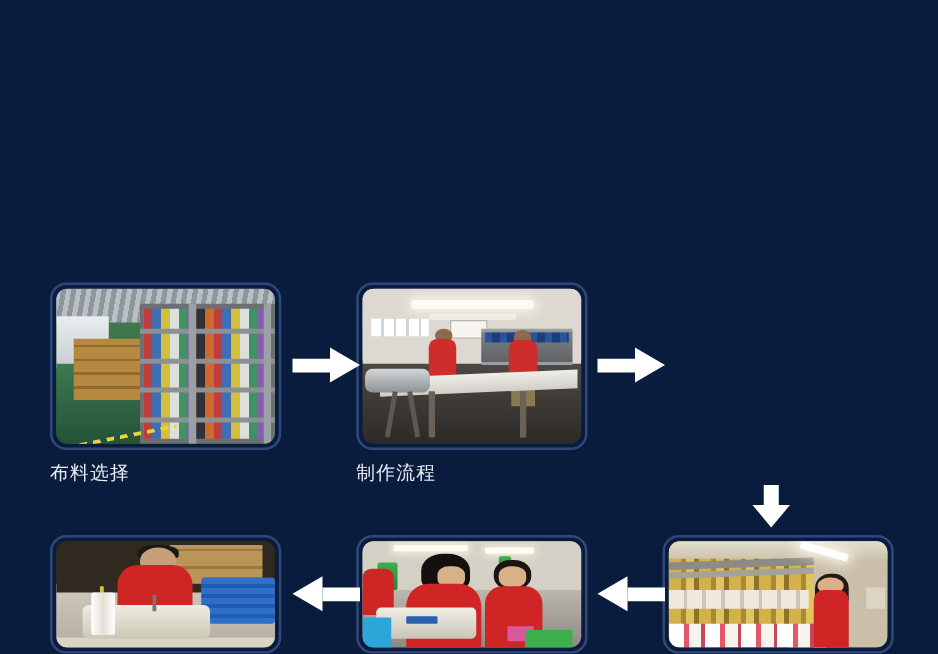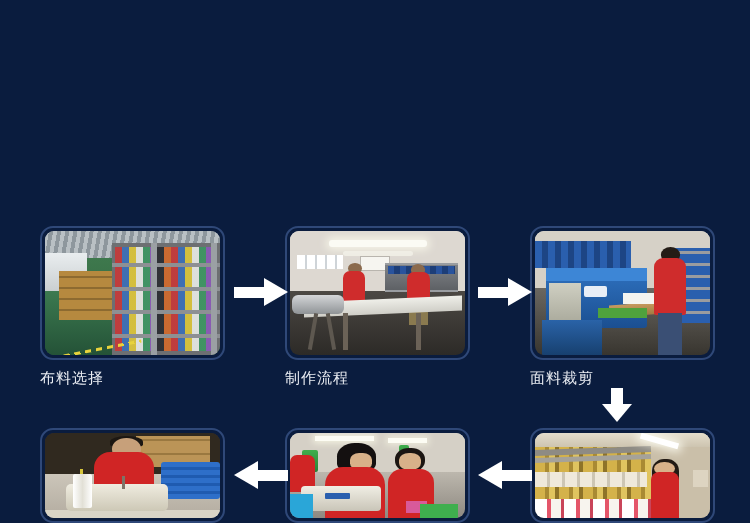--- a/index.html
+++ b/index.html
@@ -547,41 +547,20 @@
           <div class="table-leg tl1"></div>
           <div class="table-leg tl2"></div>
           <div class="roll"></div>
           <div class="stand"></div>
           <div class="stand2"></div>
         </div>
       </div>
       <div class="caption">制作流程</div>
     </div>
 
-    <div class="cell">
-      <div class="photo-frame">
-        <div class="photo ph-cut">
-          <div class="wall"></div>
-          <div class="rack-l"></div>
-          <div class="rack-r"></div>
-          <div class="machine"></div>
-          <div class="machine-top"></div>
-          <div class="mpanel"></div>
-          <div class="mbase"></div>
-          <div class="logo"></div>
-          <div class="woodtable"></div>
-          <div class="greenmat"></div>
-          <div class="paper"></div>
-          <div class="head"></div>
-          <div class="worker"></div>
-          <div class="legs"></div>
-        </div>
-      </div>
-      <div class="caption">面料裁剪</div>
-    </div>
 
   </div>
 
   <div class="row row-2">
 
     <div class="cell">
       <div class="photo-frame">
         <div class="photo ph-sew1">
           <div class="bg"></div>
           <div class="cartons"></div>

